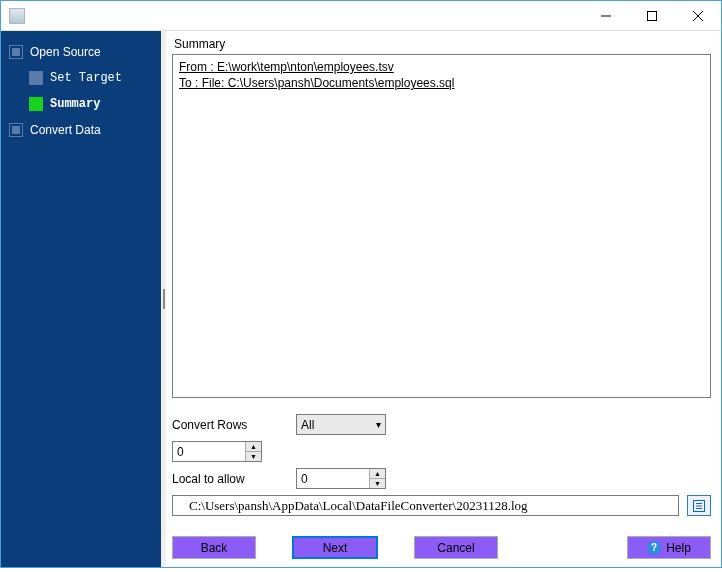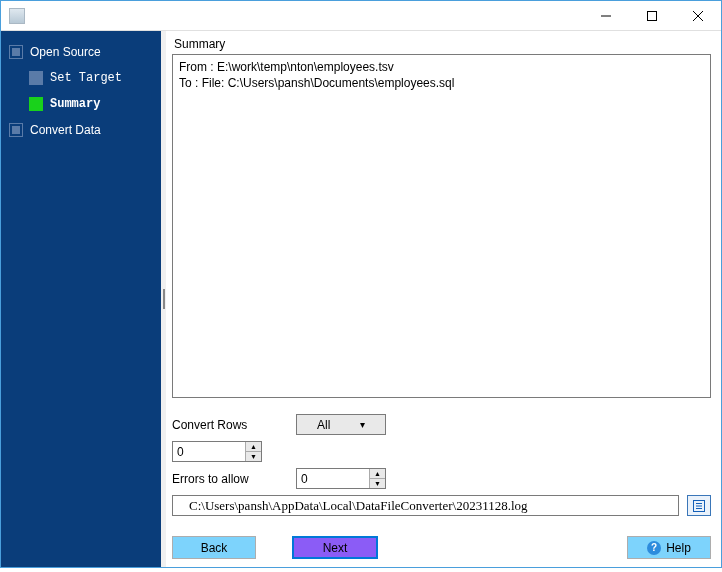--- a/index.html
+++ b/index.html
@@ -129,40 +129,41 @@
   }
   .summary-box {
     flex: 1;
     border: 1px solid #7a7a7a;
     background: #fff;
     padding: 4px 6px;
     font-size: 12px;
     line-height: 1.35;
     overflow: auto;
     white-space: pre-wrap;
+    text-decoration: underline;
   }
   .form-rows {
     margin-top: 16px;
   }
   .form-row {
     display: flex;
     align-items: center;
     margin-bottom: 6px;
   }
   .form-label {
     width: 124px;
     font-size: 12px;
   }
   .combo {
     height: 21px;
     border: 1px solid #7a7a7a;
     background: #e9e9e9;
     display: flex;
     align-items: center;
-    padding: 0 20px;
+    padding: 0 4px;
     font-size: 12px;
     width: 90px;
     justify-content: space-between;
   }
   .combo .chev { font-size: 10px; margin-left: 6px; }
   .spin-wrap {
     display: flex;
     width: 90px;
     height: 21px;
     border: 1px solid #7a7a7a;
@@ -218,21 +219,21 @@
   
   .button-row {
     display: flex;
     align-items: center;
     margin-top: 14px;
   }
   .btn {
     height: 23px;
     min-width: 84px;
     padding: 0 10px;
-    background: #7dd3fc;
+    background: #8b5cf6;
     border: 1px solid #adadad;
     font-size: 12px;
     font-family: inherit;
     display: inline-flex;
     align-items: center;
     justify-content: center;
     cursor: default;
   }
   .btn.primary {
     border: 2px solid #0078d7;
@@ -328,21 +329,21 @@
         <div class="form-row">
           <div class="spin-wrap">
             <input class="spin-input" value="0" style="">
             <div class="spin-btns">
               <button class="spin-b">▲</button>
               <button class="spin-b">▼</button>
             </div>
           </div>
         </div>
         <div class="form-row">
-          <div class="form-label">Errors to allow</div>
+          <div class="form-label">Local to allow</div>
           <div class="spin-wrap">
             <input class="spin-input" value="0" style="">
             <div class="spin-btns">
               <button class="spin-b">▲</button>
               <button class="spin-b">▼</button>
             </div>
           </div>
         </div>
         <div class="form-row">
           <input class="logfile-input" value="C:\Users\pansh\AppData\Local\DataFileConverter\20231128.log" style="">
@@ -355,20 +356,21 @@
             </svg>
           </button>
         </div>
       </div>
 
       <div class="button-row">
         <button class="btn">Back</button>
         <span style="width:36px"></span>
         <button class="btn primary">Next</button>
         <span style="width:36px"></span>
+        <button class="btn">Cancel</button>
         <span class="spacer"></span>
         <button class="btn">
           <span class="help-icon">?</span>
           <span>Help</span>
         </button>
       </div>
     </div>
 
   </div>
 </div>

